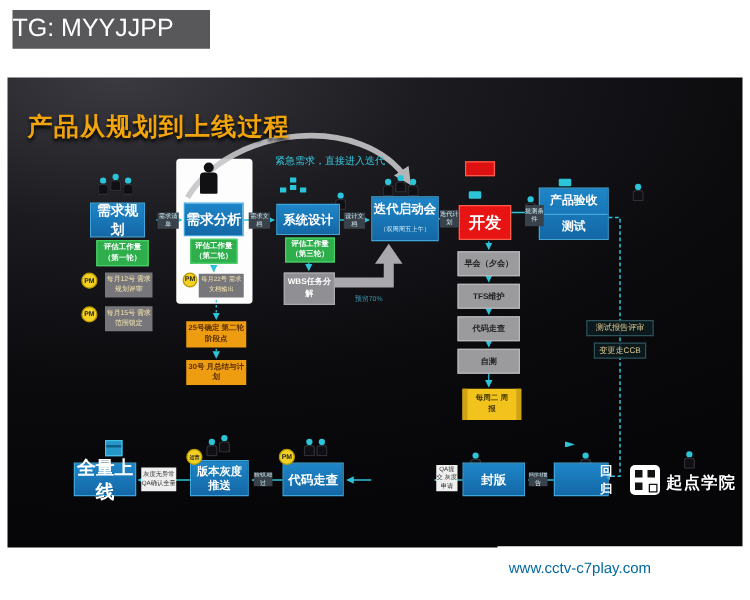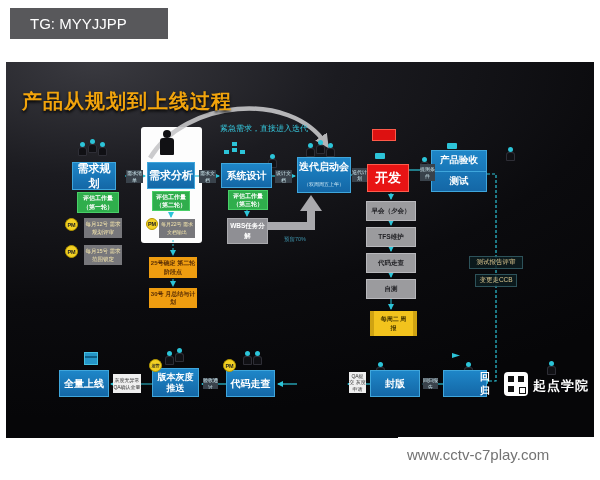--- a/index.html
+++ b/index.html
@@ -1,21 +1,21 @@
 <!DOCTYPE html>
 <html><head>
 <meta charset="utf-8">
 <style>
   html,body{margin:0;padding:0;background:#fff;}
   .stage{position:relative;width:600px;height:480px;background:#fff;overflow:hidden;
          font-family:"Liberation Sans","DejaVu Sans",sans-serif;}
   .abs{position:absolute;box-sizing:border-box;}
   
   .tg{left:10px;top:8px;width:158px;height:31px;background:#58585b;color:#fff;
-      font-size:15px;line-height:31px;padding-left:20px;}
+      font-size:20px;line-height:31px;padding-left:0;}
   
   .canvas{left:6px;top:62px;width:588px;height:376px;
       background:radial-gradient(130% 95% at 15% 0%,#3a3a40 0%,#1b1b20 32%,#0b0b0e 68%,#060608 100%);}
   .title{left:22px;top:88px;font-size:20px;font-weight:bold;color:#f2a40c;letter-spacing:1px;
       text-shadow:0 2px 3px rgba(0,0,0,.95);z-index:6;}
   .note{left:220px;top:123px;font-size:8px;color:#35c8de;z-index:6;}
   .capnote{left:284px;top:236px;font-size:5.5px;color:#3e93ab;z-index:6;}
   
   .panel{left:141px;top:127px;width:61px;height:116px;background:#fdfdfd;border-radius:3px;z-index:1;}
   .bx{background:linear-gradient(180deg,#1e86c8,#1467a6);border:1px solid #3fa6dc;color:#fff;
@@ -61,21 +61,21 @@
   .package::before{content:"";display:block;margin-top:3px;height:2px;background:#0e5f86;}
   .flag{width:8px;height:5px;background:#2cc4d8;clip-path:polygon(0 0,100% 50%,0 100%);z-index:3;}
   .dglyph{width:5px;height:4px;background:#2cc4d8;box-shadow:8px 2px #2cc4d8,-8px 2px #2cc4d8,0 -6px #2cc4d8;z-index:3;}
   .redmini{background:#dd1111;border:1px solid #ff5a4a;z-index:3;}
   
   .qr{width:24px;height:24px;background:#fff;border-radius:4px;z-index:5;}
   .qr::before{content:"";position:absolute;left:4px;top:4px;width:6px;height:6px;background:#111;
       box-shadow:10px 0 #111,0 10px #111;}
   .qr::after{content:"";position:absolute;left:15px;top:15px;width:5px;height:5px;border:1.5px solid #111;}
   .logotext{color:#fff;font-size:13px;font-weight:bold;letter-spacing:1px;z-index:5;}
-  .wm{left:398px;top:437px;width:202px;height:35px;background:#fff;color:#737373;font-size:15px;
+  .wm{left:398px;top:437px;width:202px;height:35px;background:#fff;color:#0369a1;font-size:12px;
       line-height:35px;padding-left:9px;z-index:7;}
   svg.links{position:absolute;left:0;top:0;z-index:2;pointer-events:none;}
 </style>
 </head>
 <body>
 
 <div class="stage">
 
   
   <div class="abs tg">TG: MYYJJPP</div>
@@ -222,21 +222,21 @@
   <div class="abs grp" style="left:243px;top:351px;">
     <span class="person"></span>
     <span class="person"></span>
   </div>
   <span class="abs person" style="left:317px;top:351px;z-index:3"></span>
   <span class="abs person" style="left:392px;top:351px;z-index:3"></span>
   <div class="abs flag" style="left:452px;top:353px;"></div>
   <span class="abs person" style="left:461px;top:350px;z-index:3"></span>
 
   
-  <div class="abs bx" style="left:59px;top:370px;width:50px;height:27px;font-size:10px;">全量上线</div>
+  <div class="abs bx" style="left:59px;top:370px;width:50px;height:27px;font-size:15px;">全量上线</div>
   <div class="abs chipL" style="left:113px;top:374px;width:28px;height:19px;">灰度无异常 QA确认全量</div>
   <div class="abs bx" style="left:152px;top:368px;width:47px;height:29px;font-size:9px;line-height:1.2;">版本灰度 推送</div>
   <div class="abs chipD" style="left:203px;top:378px;width:15px;height:11px;">验收通过</div>
   <div class="abs bx" style="left:226px;top:370px;width:49px;height:27px;font-size:10px;">代码走查</div>
   <div class="abs chipL" style="left:349px;top:372px;width:17px;height:21px;">QA提交 灰度申请</div>
   <div class="abs bx" style="left:370px;top:370px;width:50px;height:27px;font-size:10px;">封版</div>
   <div class="abs chipD" style="left:423px;top:378px;width:15px;height:11px;">回归报告</div>
   <div class="abs bx" style="left:443px;top:370px;width:44px;height:27px;font-size:10px;padding-left:40px;">回归</div>
 
   

